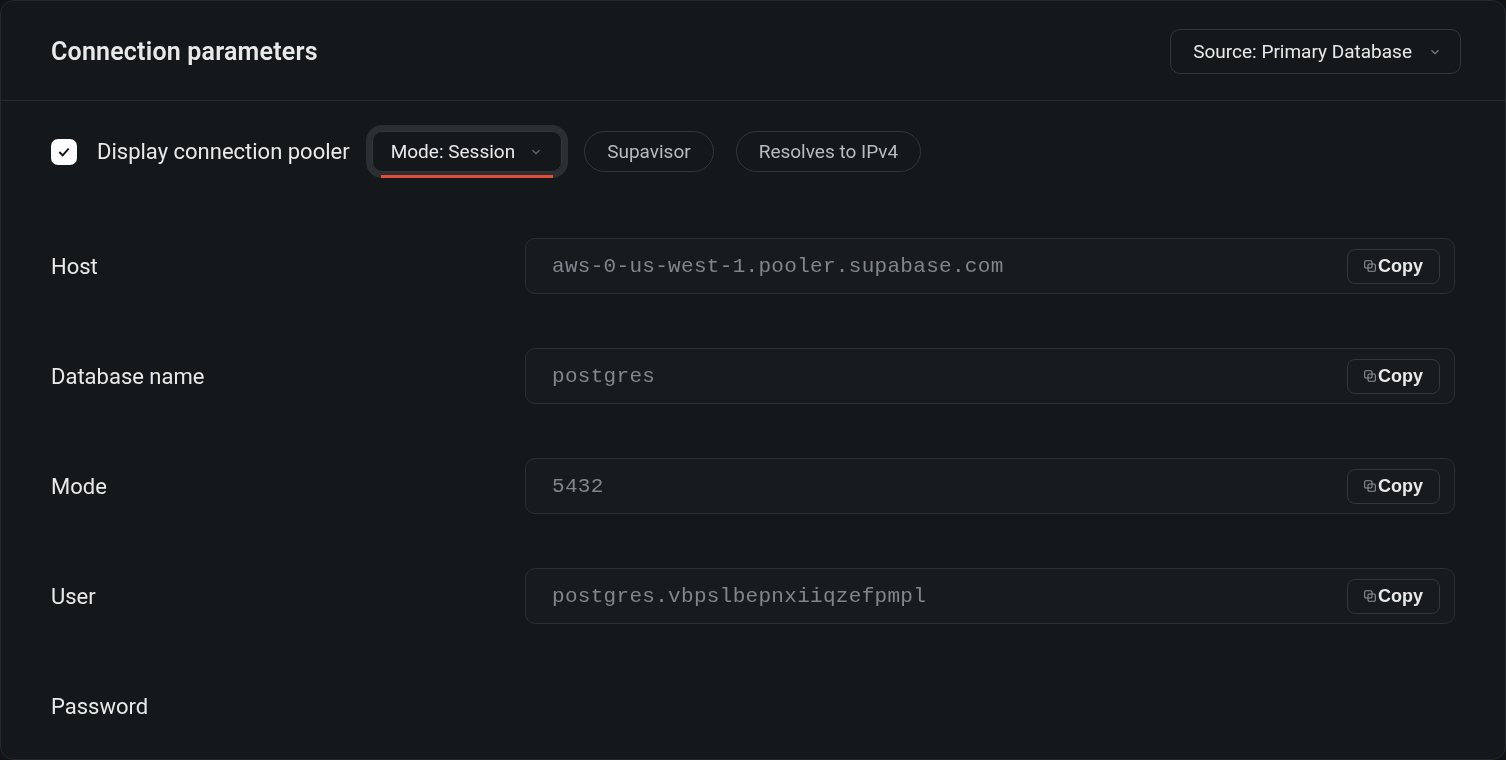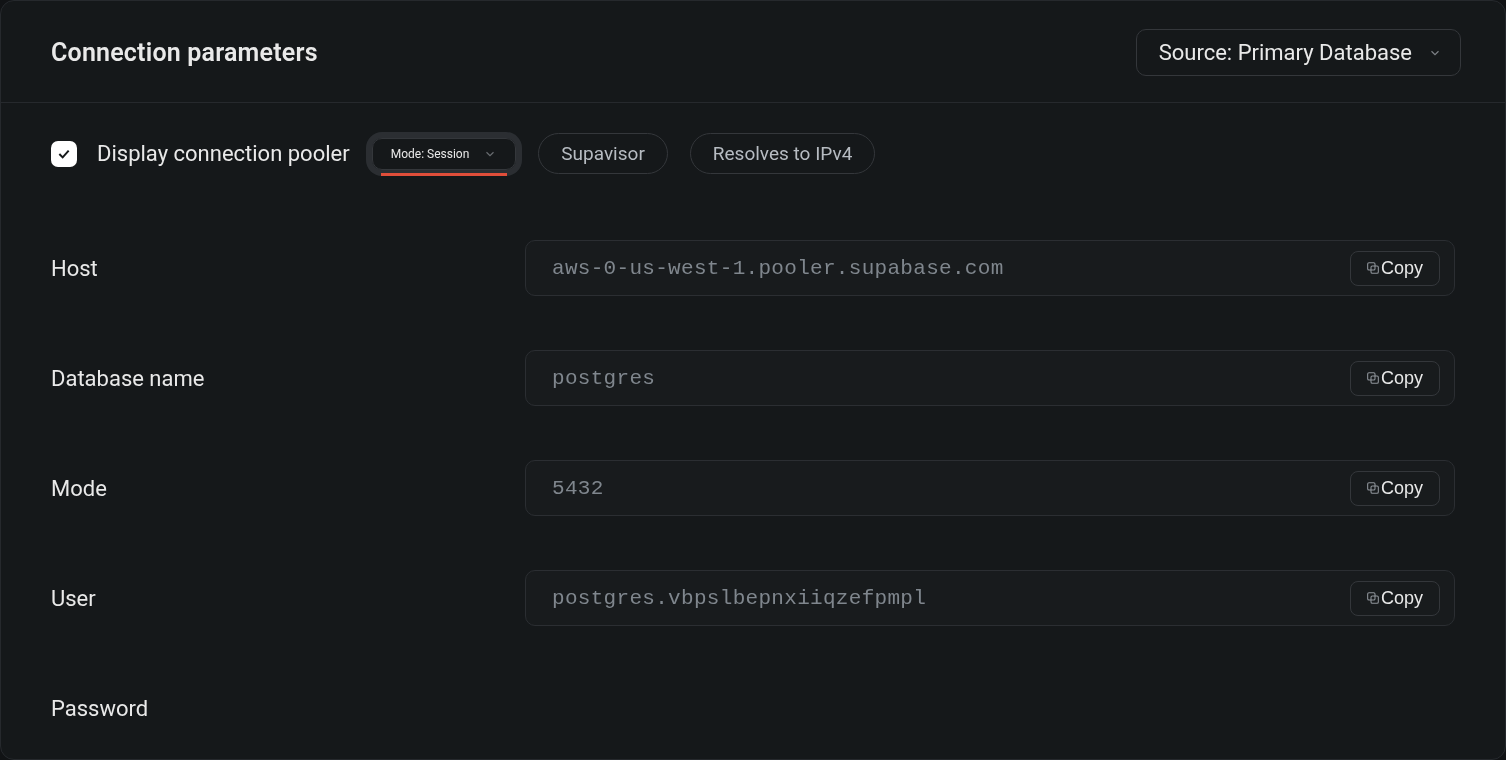--- a/index.html
+++ b/index.html
@@ -52,21 +52,21 @@
     letter-spacing:.2px;
     color:var(--fg);
   }
   .source-select{
     display:flex;
     align-items:center;
     gap:16px;
     padding:10px 18px 10px 22px;
     border:1px solid var(--chip-border);
     border-radius:10px;
-    font-size:22px;
+    font-size:19px;
     color:var(--fg);
     cursor:pointer;
     background:transparent;
   }
   .source-select .chev{opacity:.75}
 
   
   .body{
     padding:30px 50px 10px 50px;
     flex:1;
@@ -98,21 +98,21 @@
     font-size:22px;
     color:var(--fg);
     white-space:nowrap;
     text-align:center;
   }
 
   .mode-select{
     display:inline-flex;
     align-items:center;
     gap:14px;
-    font-size:12px;
+    font-size:19px;
     color:var(--fg);
     padding:8px 18px 8px 18px;
     border:1px solid var(--chip-border);
     border-radius:10px;
     position:relative;
     cursor:pointer;
     
     box-shadow:0 0 0 6px rgba(46,49,53,.9);
   }
   .mode-select::after{
@@ -173,20 +173,21 @@
   .copy-btn{
     display:flex;
     align-items:center;
     font-size:18px;
     color:var(--fg);
     padding:6px 16px 6px 14px;
     border:1px solid var(--chip-border);
     border-radius:8px;
     cursor:pointer;
     background:transparent;
+    font-weight:bold;
   }
   .copy-btn svg{width:16px;height:16px;stroke:#8f959b;fill:none;stroke-width:1.6}
 
   
   .chev{display:inline-flex}
   .chev svg{width:14px;height:14px;stroke:#a0a5ab;fill:none;stroke-width:2}
 
 </style>
 </head>
 <body>

